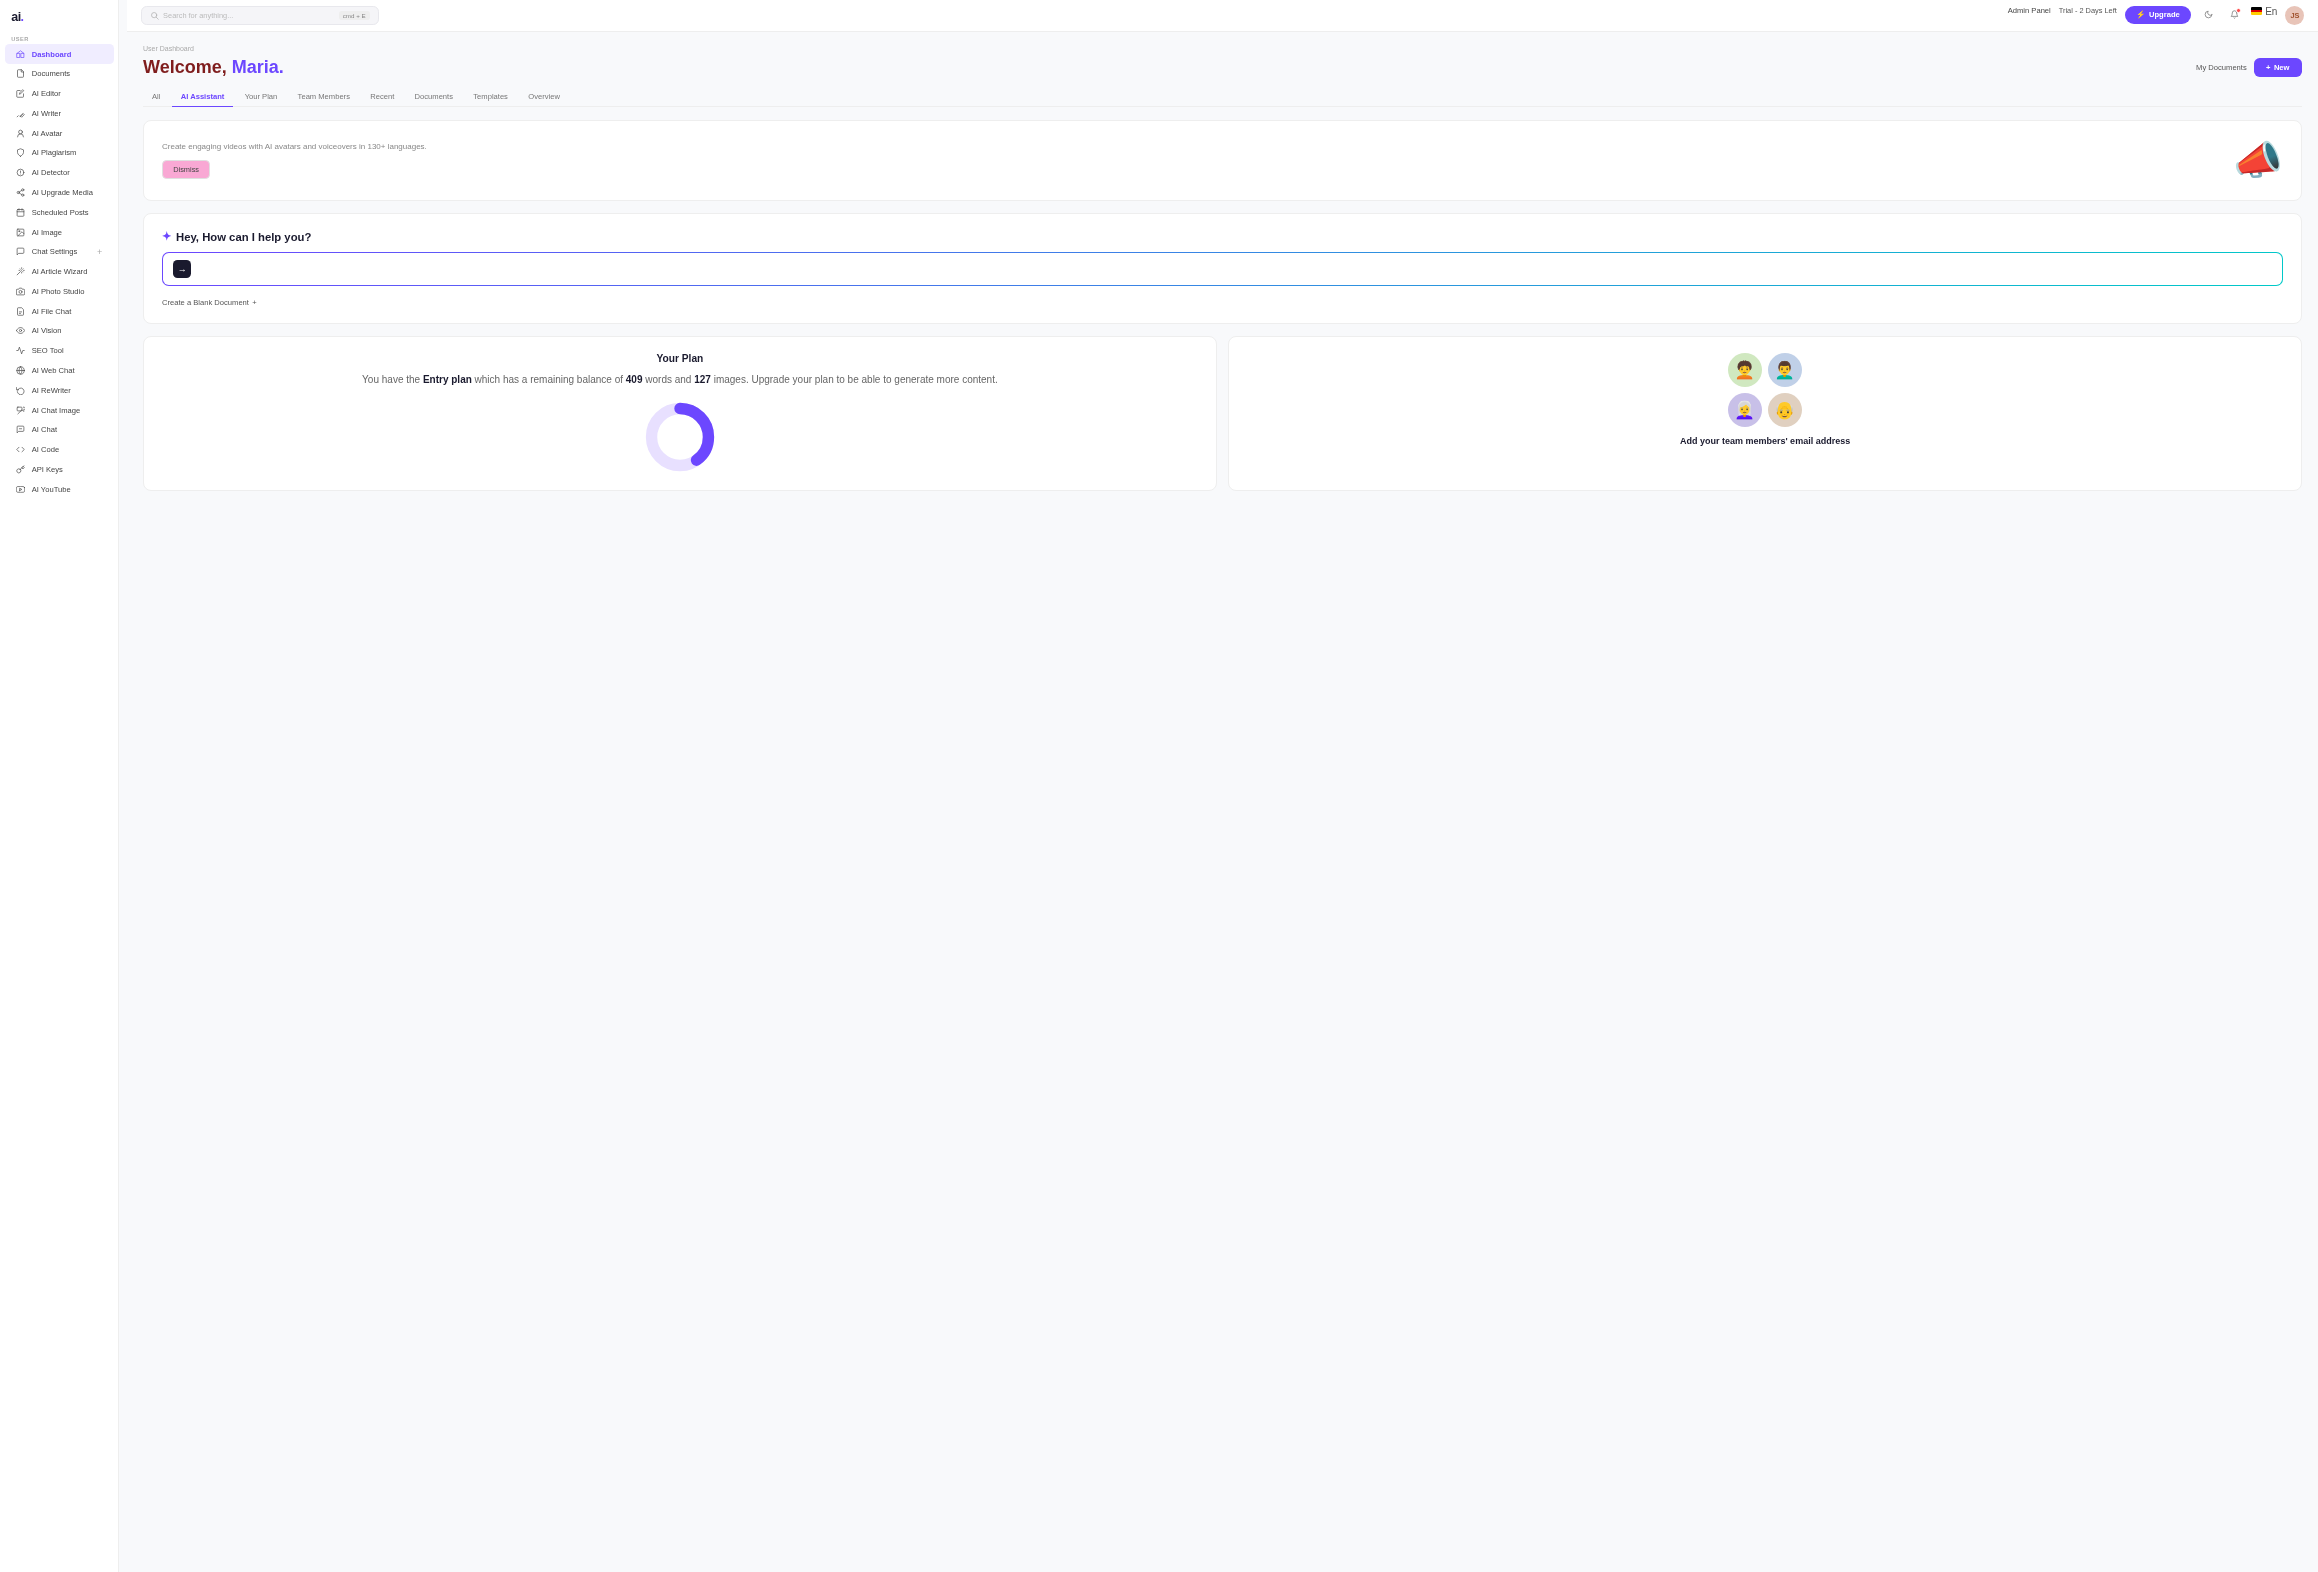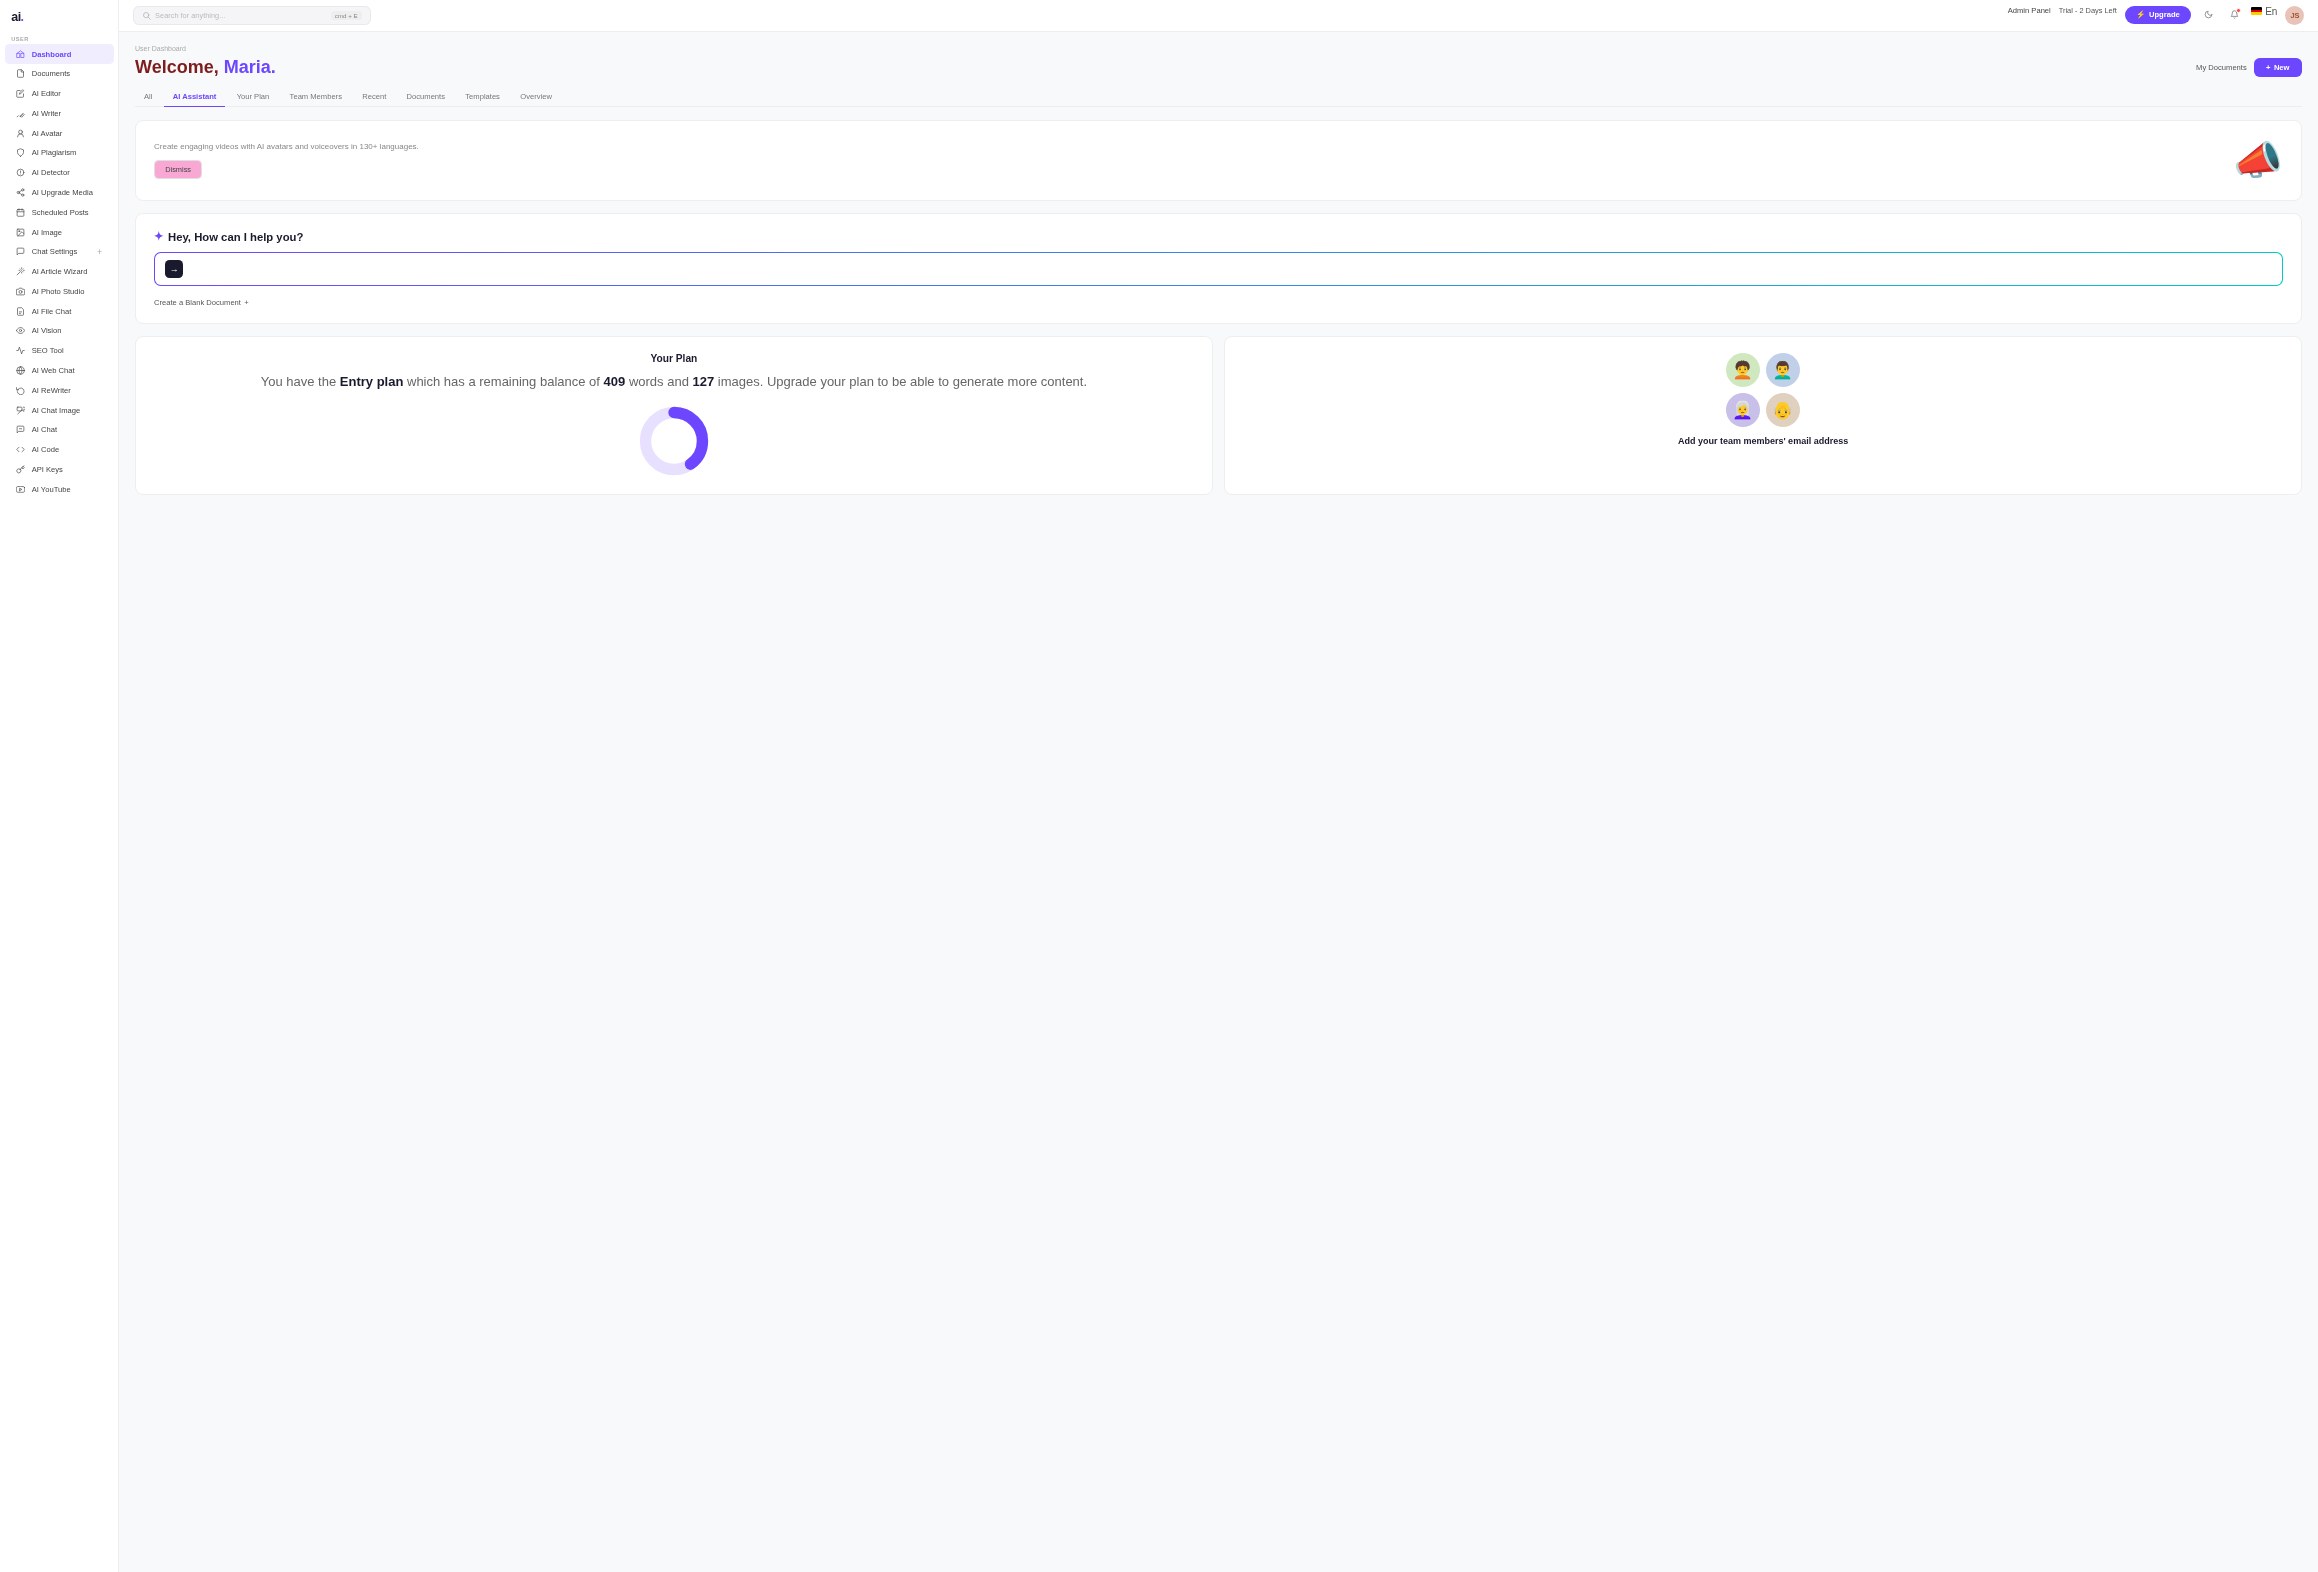--- a/index.html
+++ b/index.html
@@ -1,19 +1,19 @@
 <!DOCTYPE html>
 <html style="font-size:9px"><head>
   <meta charset="utf-8">
   <style>
     * { box-sizing: border-box; margin: 0; padding: 0; }
     body { font-family: -apple-system, BlinkMacSystemFont, 'Segoe UI', sans-serif; background: #f8f9fb; color: #1a1a2e; font-size: 8px; }
 
     
-    .app { display: flex; height: 100vh; overflow: hidden; }
+    .app { display: flex; height: 100vh; overflow: hidden; gap: 8px; }
     .sidebar { width: 119px; min-width: 119px; background: #fff; border-right: 0.6px solid #eee; display: flex; flex-direction: column; overflow-y: auto; padding-bottom: 11.3px; }
     .main { flex: 1; display: flex; flex-direction: column; overflow: hidden; }
 
     
     .sidebar-logo { padding: 10.2px 11.3px 5.7px; }
     .sidebar-logo-text { font-size: 12.5px; font-weight: 700; color: #1a1a2e; letter-spacing: -0.6px; }
     .sidebar-logo-dot { color: #6c47ff; }
 
     
     .sidebar-section-label { padding: 5.7px 11.3px 2.3px; font-size: 5.7px; font-weight: 600; color: #aaa; letter-spacing: 0.08em; text-transform: uppercase; }
@@ -70,21 +70,21 @@
     .help-search { display: flex; align-items: center; border: 1.1px solid transparent; border-radius: 6.8px; background: linear-gradient(#fff, #fff) padding-box, linear-gradient(135deg, #6c47ff, #00c9c8) border-box; padding: 6.8px 10.2px; gap: 5.7px; }
     .help-search input { flex: 1; border: none; outline: none; font-size: 8px; color: #555; background: transparent; }
     .help-search input::placeholder { color: #bbb; }
     .help-search-arrow { background: #1a1a2e; color: #fff; border-radius: 4.5px; width: 18px; height: 18px; display: flex; align-items: center; justify-content: center; cursor: pointer; font-size: 9px; }
     .create-blank { display: flex; align-items: flex-end; gap: 3.4px; color: #555; font-size: 7.6px; cursor: pointer; margin-top: 12px; font-weight: 500; }
 
     
     .cards-row { display: grid; grid-template-columns: 1fr 1fr; gap: 11.3px; }
     .plan-card { background: #fff; border: 0.6px solid #eee; border-radius: 8px; padding: 16px; }
     .plan-card-title { font-size: 10.2px; font-weight: 700; text-align: center; margin-bottom: 8px; }
-    .plan-desc { font-size: 13px; color: #666; text-align: center; line-height: 1.6; margin-bottom: 11.3px; }
+    .plan-desc { font-size: 10px; color: #666; text-align: center; line-height: 1.6; margin-bottom: 11.3px; }
     .plan-desc strong { color: #1a1a2e; font-weight: 700; }
     .donut-wrapper { display: flex; justify-content: center; }
 
     .team-card { background: #fff; border: 0.6px solid #eee; border-radius: 8px; padding: 16px; display: flex; flex-direction: column; align-items: center; }
     .team-avatars { display: grid; grid-template-columns: 1fr 1fr; gap: 5.7px; margin-bottom: 9px; }
     .team-avatar { width: 34px; height: 34px; border-radius: 50%; display: flex; align-items: center; justify-content: center; font-size: 17px; }
     .team-title { font-size: 9px; font-weight: 700; text-align: center; }
 
     
     .donut-chart { position: relative; width: 74px; height: 74px; }

